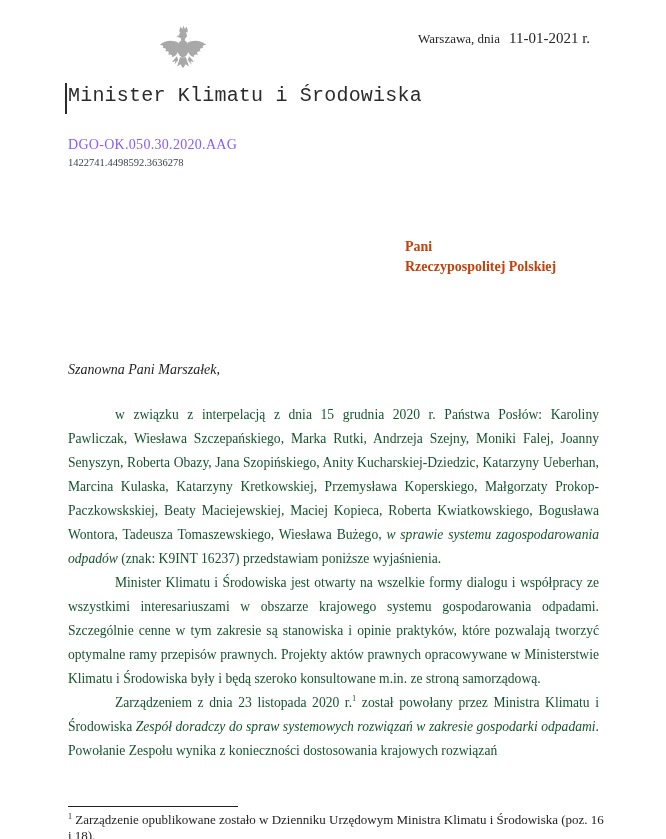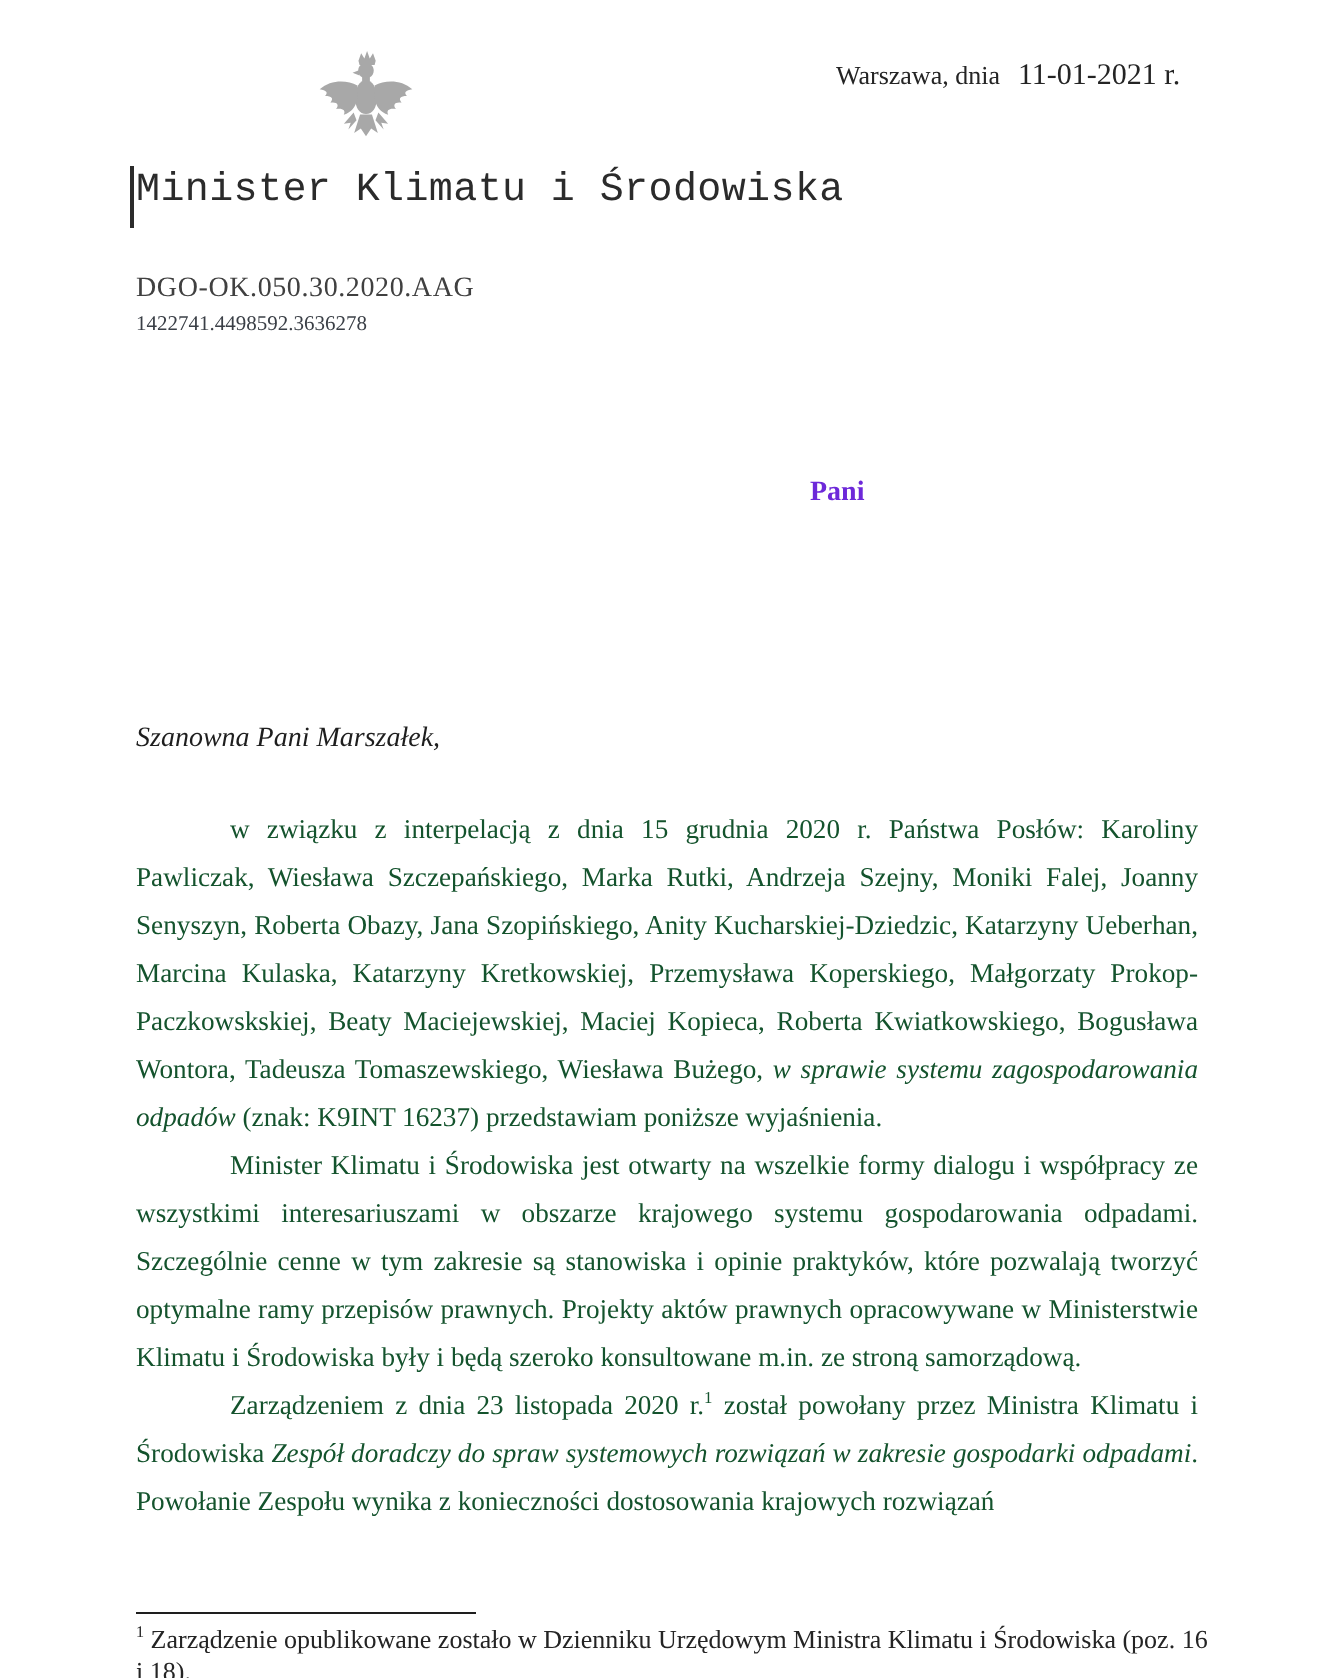--- a/index.html
+++ b/index.html
@@ -54,39 +54,39 @@
     width: 1.5px;
     height: 31px;
     background: #2b2b2b;
   }
   .reference {
     position: absolute;
     left: 68px;
     top: 137px;
     font-size: 14px;
     letter-spacing: 0.3px;
-    color: #404040;
+    color: #8b5cf6;
   }
   .doc-id {
     position: absolute;
     left: 68px;
     top: 157px;
     font-size: 10.5px;
     color: #3a3f46;
   }
 
   
   .recipient {
     position: absolute;
     left: 405px;
     top: 237px;
     font-size: 14px;
     font-weight: bold;
     line-height: 20px;
-    color: #6d28d9;
+    color: #c2410c;
   }
 
   
   .salutation {
     position: absolute;
     left: 68px;
     top: 362px;
     font-style: italic;
     font-size: 14px;
     color: #1e1e1e;
@@ -156,20 +156,21 @@
   </div>
 
   <div class="text-cursor"></div>
   <div class="page-title">Minister Klimatu i Środowiska</div>
 
   <div class="reference">DGO-OK.050.30.2020.AAG</div>
   <div class="doc-id">1422741.4498592.3636278</div>
 
   <div class="recipient">
     <div>Pani</div>
+    <div>Rzeczypospolitej Polskiej</div>
   </div>
 
   <div class="salutation">Szanowna Pani Marszałek,</div>
 
   <div class="letter-body" id="body-paragraphs">
       <p><span>w związku z interpelacją z dnia 15 grudnia 2020 r. Państwa Posłów: Karoliny Pawliczak, Wiesława Szczepańskiego, Marka Rutki, Andrzeja Szejny, Moniki Falej, Joanny Senyszyn, Roberta Obazy, Jana Szopińskiego, Anity Kucharskiej-Dziedzic, Katarzyny Ueberhan, Marcina Kulaska, Katarzyny Kretkowskiej, Przemysława Koperskiego, Małgorzaty Prokop-Paczkowskskiej, Beaty Maciejewskiej, Maciej Kopieca, Roberta Kwiatkowskiego, Bogusława Wontora, Tadeusza Tomaszewskiego, Wiesława Bużego, </span><em>w sprawie systemu zagospodarowania odpadów</em><span> (znak: K9INT 16237) przedstawiam poniższe wyjaśnienia.</span></p>
       <p><span>Minister Klimatu i Środowiska jest otwarty na wszelkie formy dialogu i współpracy ze wszystkimi interesariuszami w obszarze krajowego systemu gospodarowania odpadami. Szczególnie cenne w tym zakresie są stanowiska i opinie praktyków, które pozwalają tworzyć optymalne ramy przepisów prawnych. Projekty aktów prawnych opracowywane w Ministerstwie Klimatu i Środowiska były i będą szeroko konsultowane m.in. ze stroną samorządową.</span></p>
       <p><span>Zarządzeniem z dnia 23 listopada 2020 r.</span><sup>1</sup><span> został powołany przez Ministra Klimatu i Środowiska </span><em>Zespół doradczy do spraw systemowych rozwiązań w zakresie gospodarki odpadami</em><span>. Powołanie Zespołu wynika z konieczności dostosowania krajowych rozwiązań</span></p>
     </div>
 

